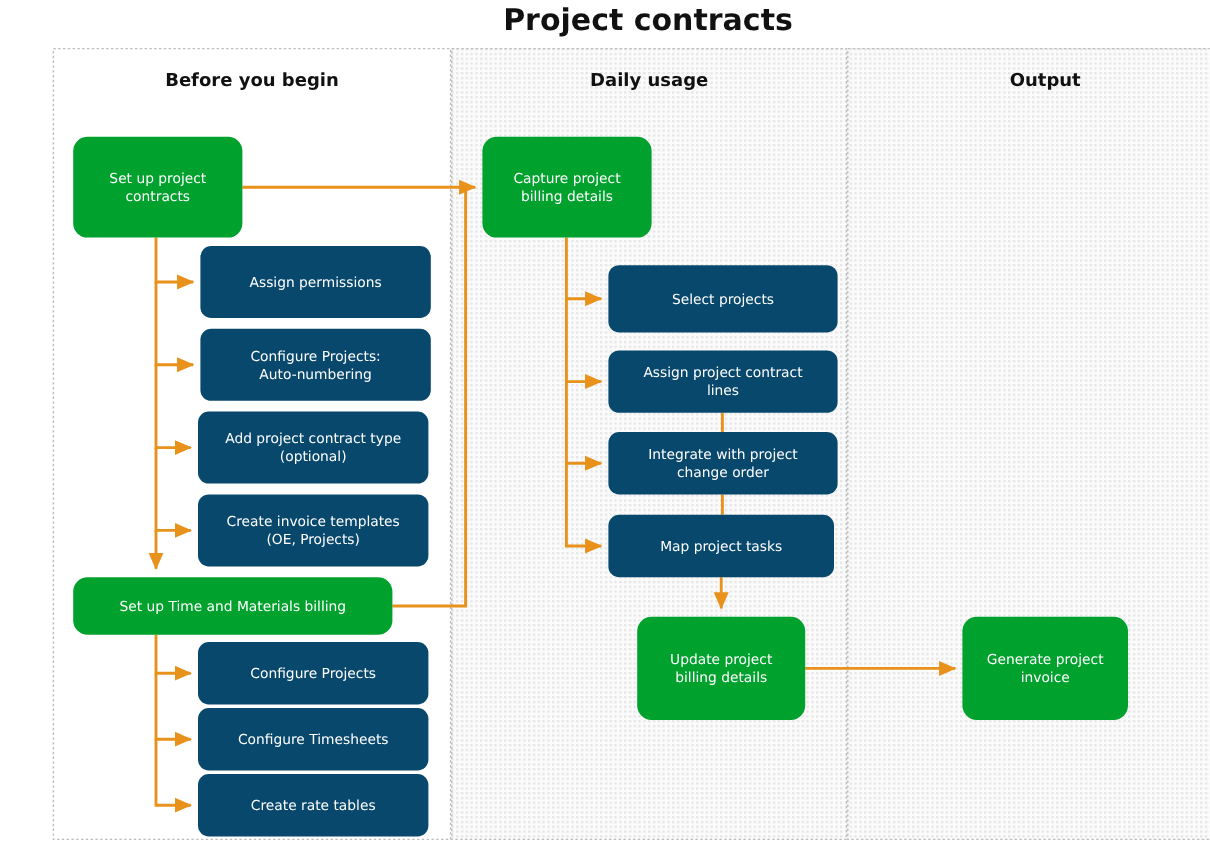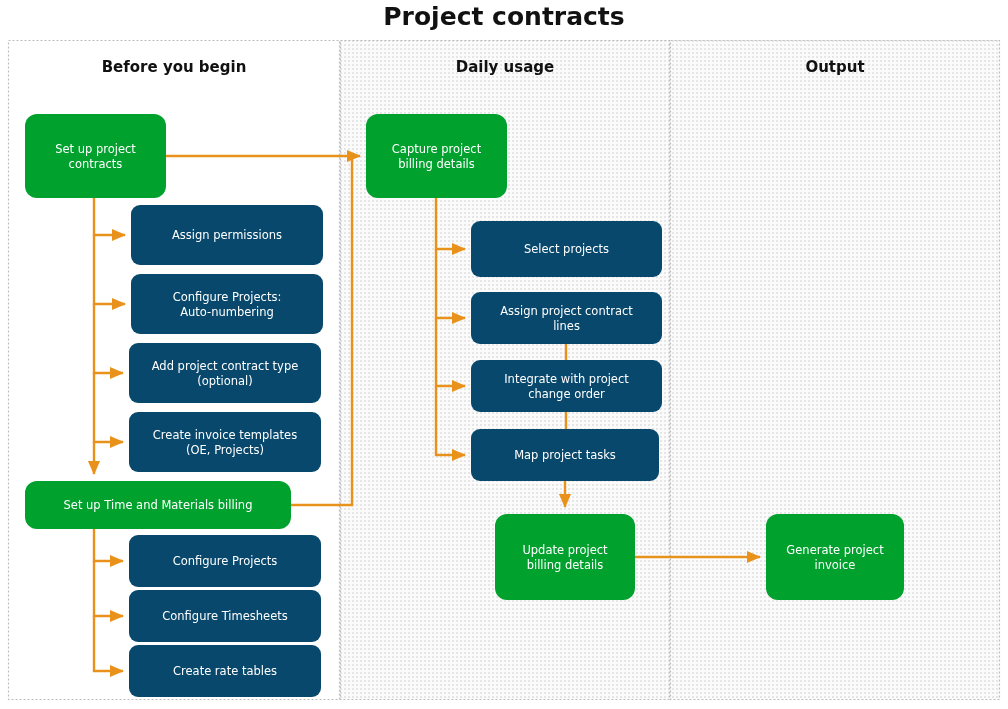--- a/index.html
+++ b/index.html
@@ -11,20 +11,21 @@
     width: 1008px;
     height: 709px;
     font-family: "DejaVu Sans", sans-serif;
     position: relative;
     overflow: hidden;
   }
   #stage {
     position: relative;
     width: 820px;
     height: 709px;
+    margin-left: 36px;
   }
   #flow {
     display: block;
     width: 1008px;
     height: 709px;
   }
   .diagram-title {
     font-family: "DejaVu Sans", sans-serif;
     font-weight: bold;
     font-size: 25px;

